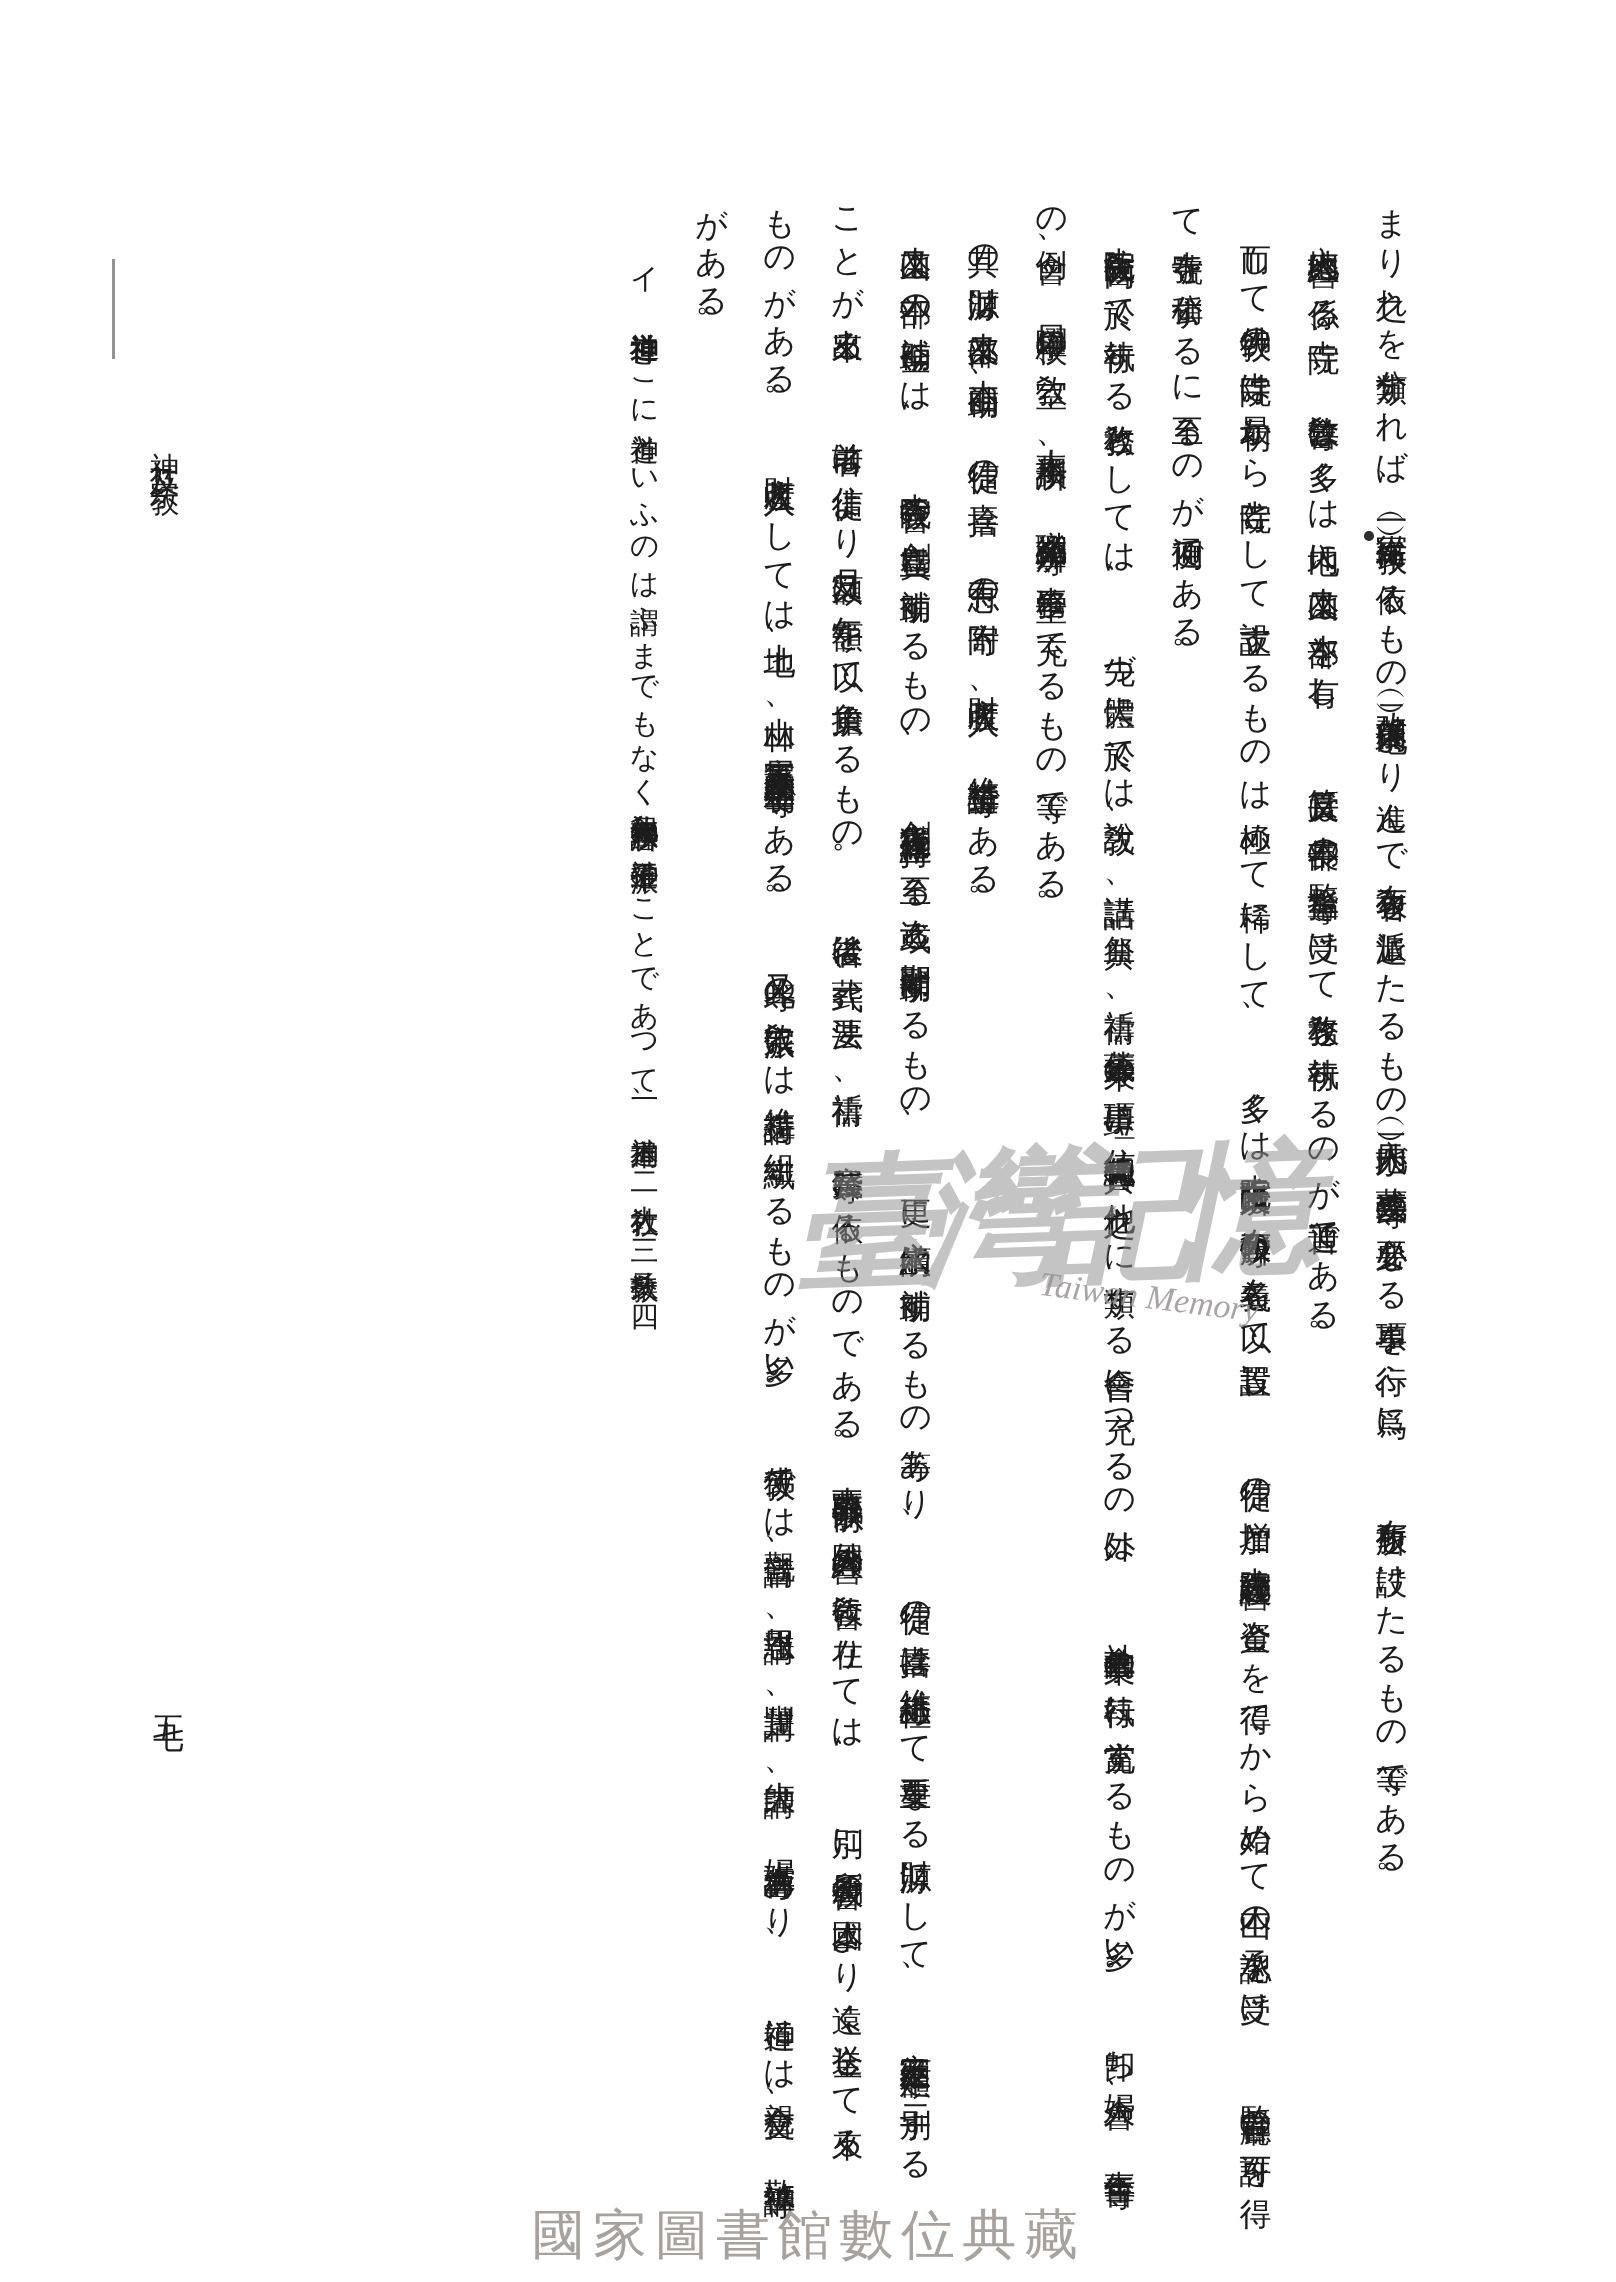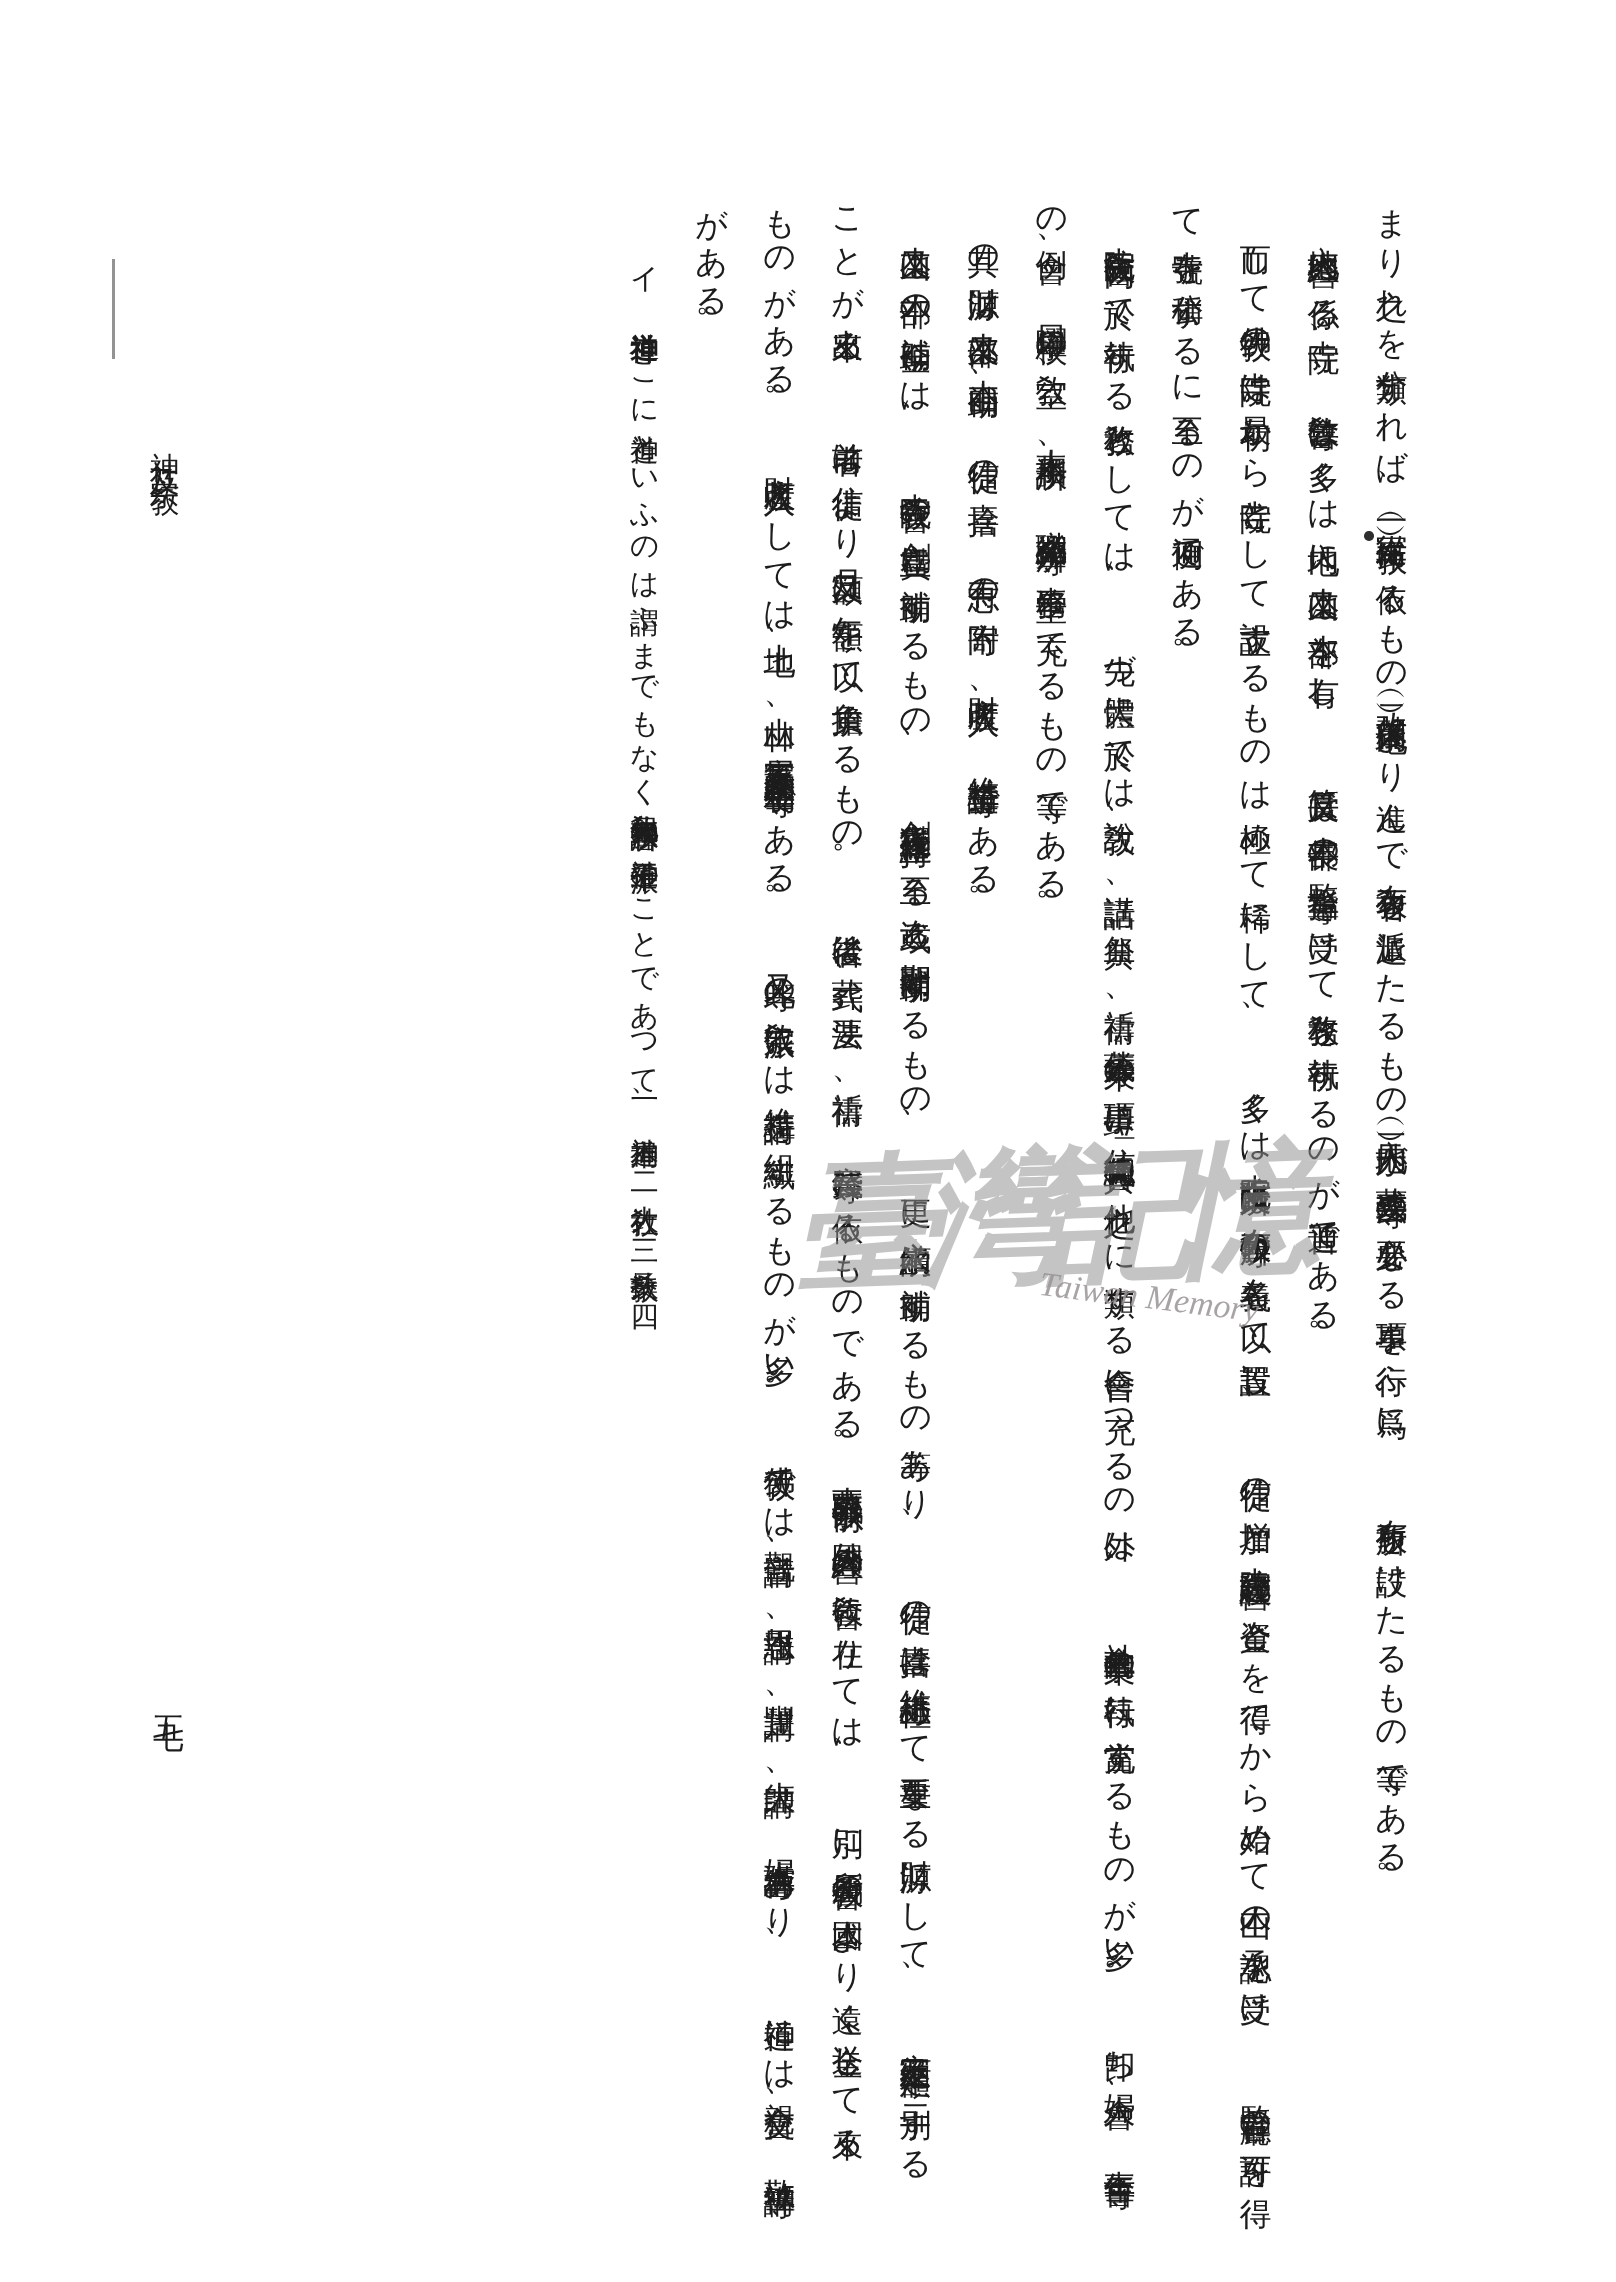--- a/index.html
+++ b/index.html
@@ -125,15 +125,16 @@
       <p class="para" style="text-indent: 35px;"><span>本山又は本部の補助金には、　寺院敎會の創立費に補助するもの、　創立後獨立維持に至る迄或る期間補助するもの、　更に永續的に補助するもの等あり、　信徒の喜捨は維持上極めて重要なる財源にして、　定額及不定額に二別することが出來る。　前者は信徒より月額又は年額を以て負擔するもの。　後者は葬式、法要、　祈禱、　賽錢等に依るものである。大東亞戰爭以前の外國人經營の敎會に在りては、　別に所屬敎會の本國より遠く送金して來るものがある。　財產收入としては土地、　山林、家屋等不動產及基金利子等である。　又此等の敎宗派には維持講を組織するものが多い。　佛敎では觀音講、　報恩講、　豐川講、　大師講、　婦人講會等あり、　神道には親交會、　敬神講等がある。</span></p>
       <p class="para compact" style="text-indent: 60px;"><span>イ　</span><span class="bold">神道</span><span>　こゝに神道といふのは謂ふまでもなく敎化局宗敎課所管の神道十三派のことであつて一、神道本局　二、大社敎　三、扶桑敎　四、</span></p>
     </div>
 
   <div class="wm-cjk">臺灣記憶</div>
 
   <div class="wm-latin">Taiwan Memory</div>
 
   <div class="page-number">五七</div>
 
+  <div class="footer-credit">國家圖書館數位典藏</div>
 
 </div>
 
 
 </body></html>

